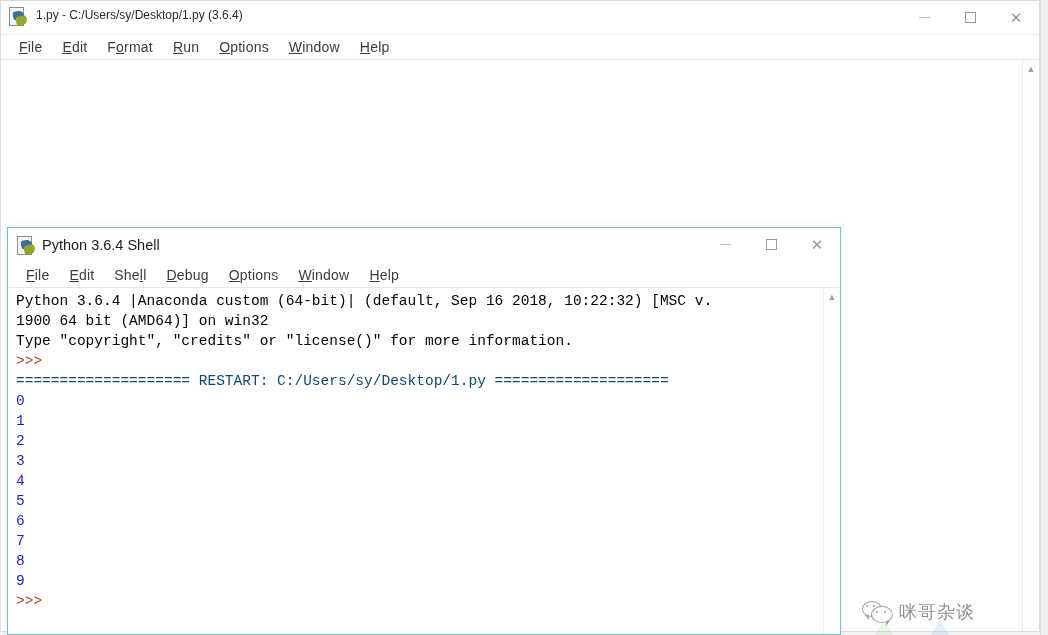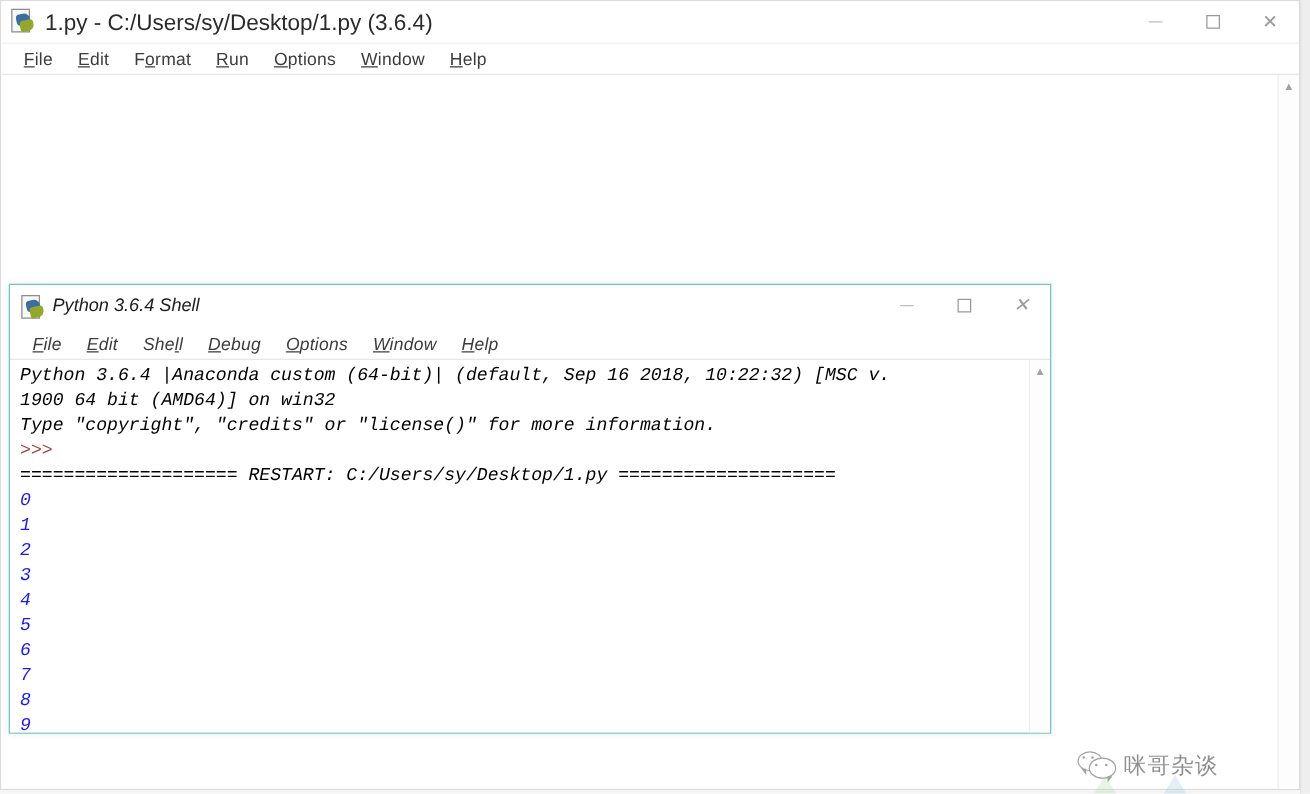--- a/index.html
+++ b/index.html
@@ -44,21 +44,21 @@
     position: absolute;
     left: 8px;
     top: 6px;
     width: 20px;
     height: 20px;
   }
   #editor-title-text {
     position: absolute;
     left: 35px;
     top: 7px;
-    font-size: 18px;
+    font-size: 12px;
     color: #2b2b2b;
     white-space: nowrap;
     font-family: "Liberation Sans", sans-serif;
   }
   .winbtns {
     position: absolute;
     top: 0;
     right: 0;
     height: 33px;
     display: flex;
@@ -165,27 +165,26 @@
     height: 0px;
     background: #e0e0e0;
   }
 
   
   #shell-window {
     position: absolute;
     left: 7px;
     top: 227px;
     width: 834px;
-    height: 360px;
+    height: 408px;
     background: #ffffff;
     border: 1px solid #6fc7c4;
     box-sizing: border-box;
     overflow: hidden;
     box-shadow: 0 0 6px rgba(0,0,0,.10);
-    font-style: italic;
   }
   #shell-titlebar {
     position: relative;
     height: 35px;
     background: #ffffff;
   }
   #shell-title-icon {
     position: absolute;
     left: 9px;
     top: 8px;
@@ -211,21 +210,21 @@
     top: 3px;
     right: 22px;
     font-family: "Liberation Mono", "DejaVu Sans Mono", monospace;
     font-size: 14.5px;
     line-height: 20px;
     white-space: pre;
     color: #000000;
   }
   .prompt { color: #a5483c; }
   .outnum { color: #1a1af0; }
-  .restart { color: #000000; }
+  .restart { color: #0c4a6e; }
 
   
   .idle-icon-page {
     position: absolute;
     left: 0; top: 0;
     width: 15px; height: 19px;
     background: #f7f7f7;
     border: 1px solid #8d8d8d;
     box-sizing: border-box;
   }

